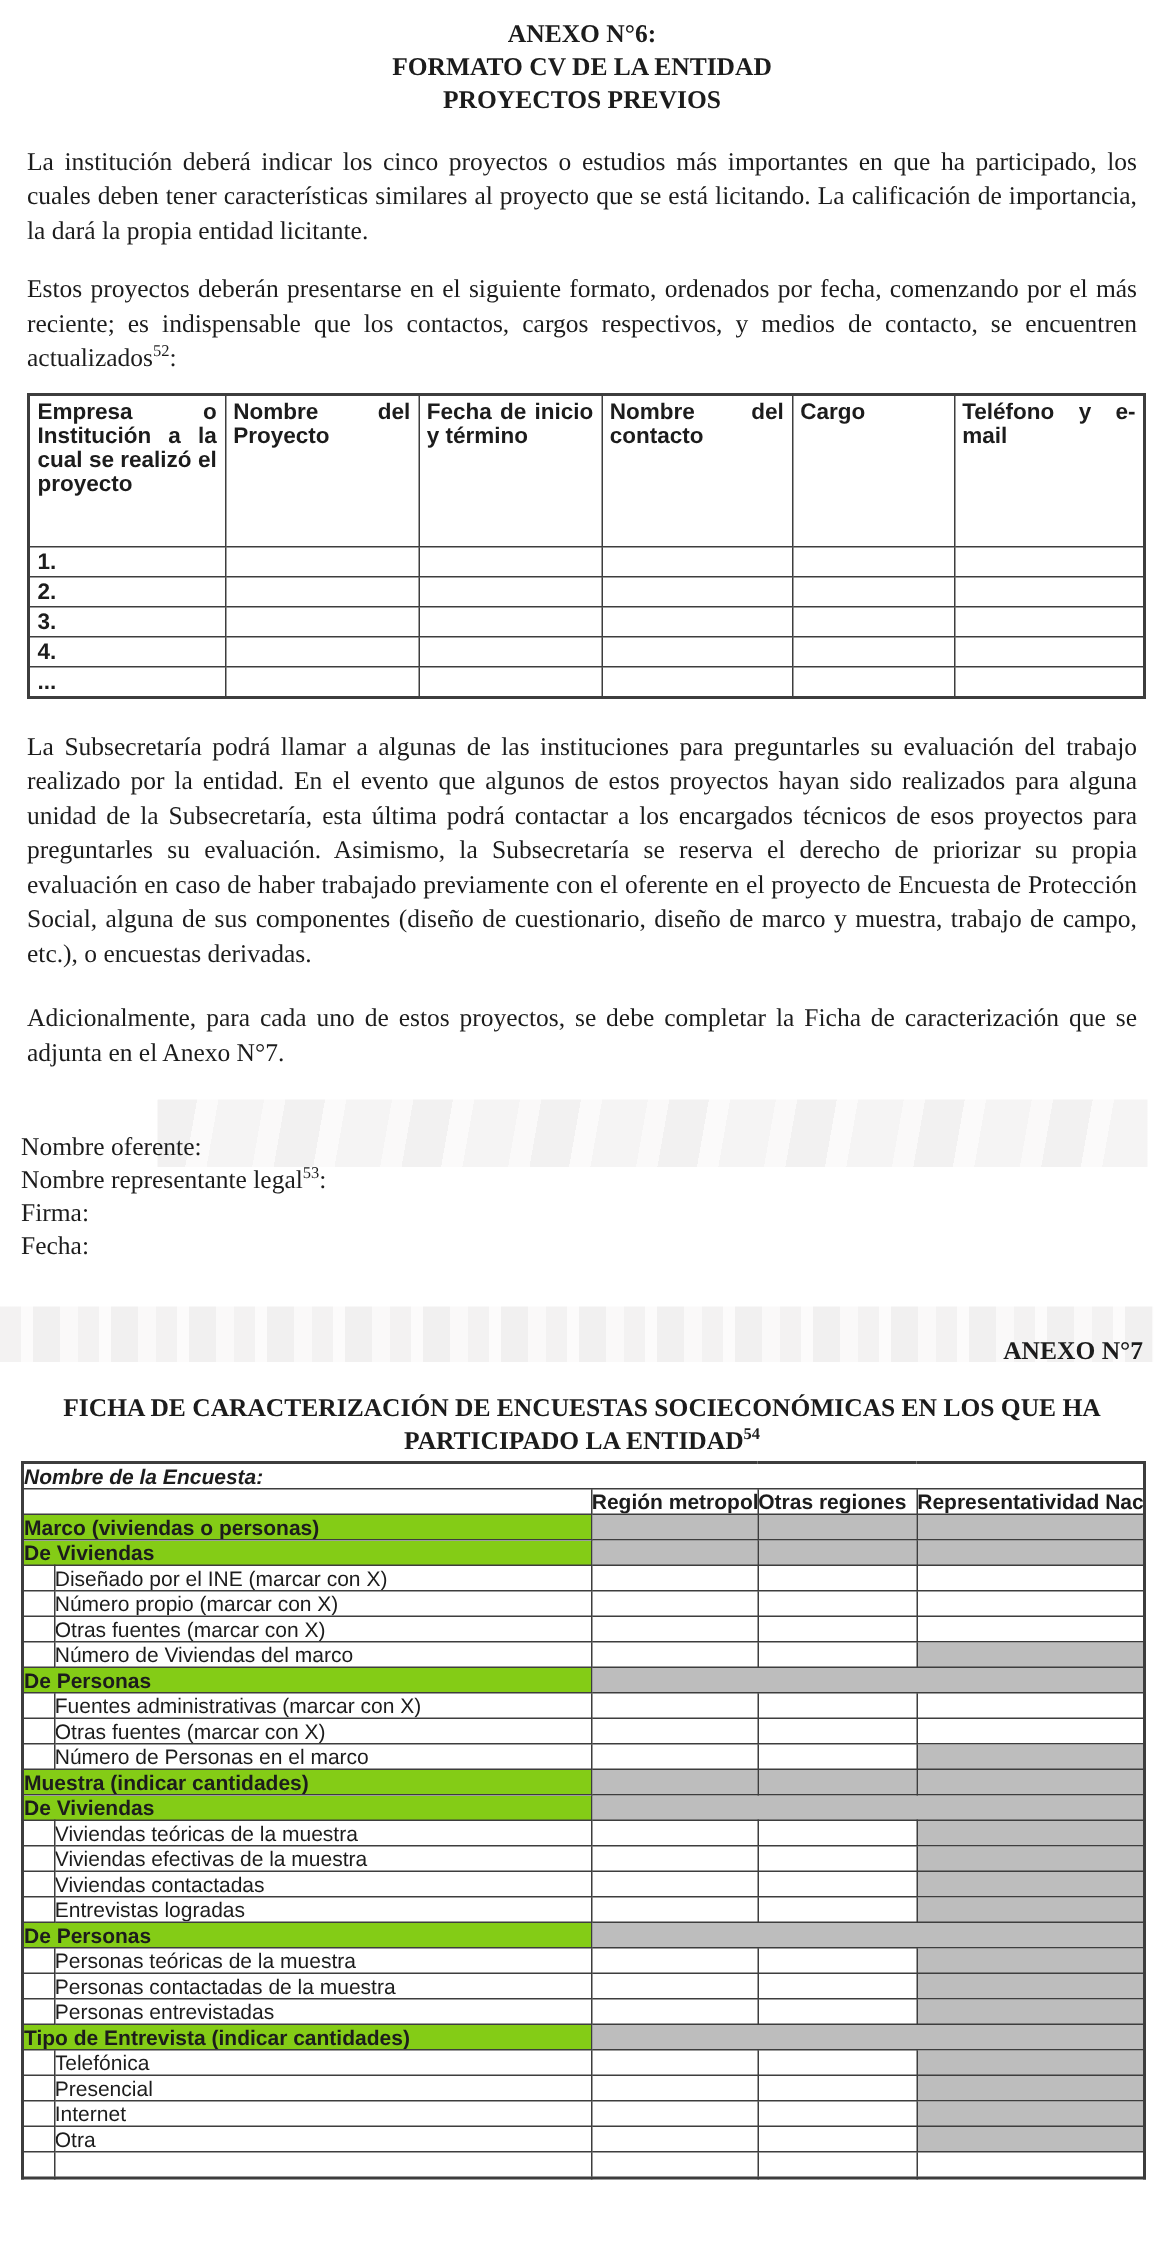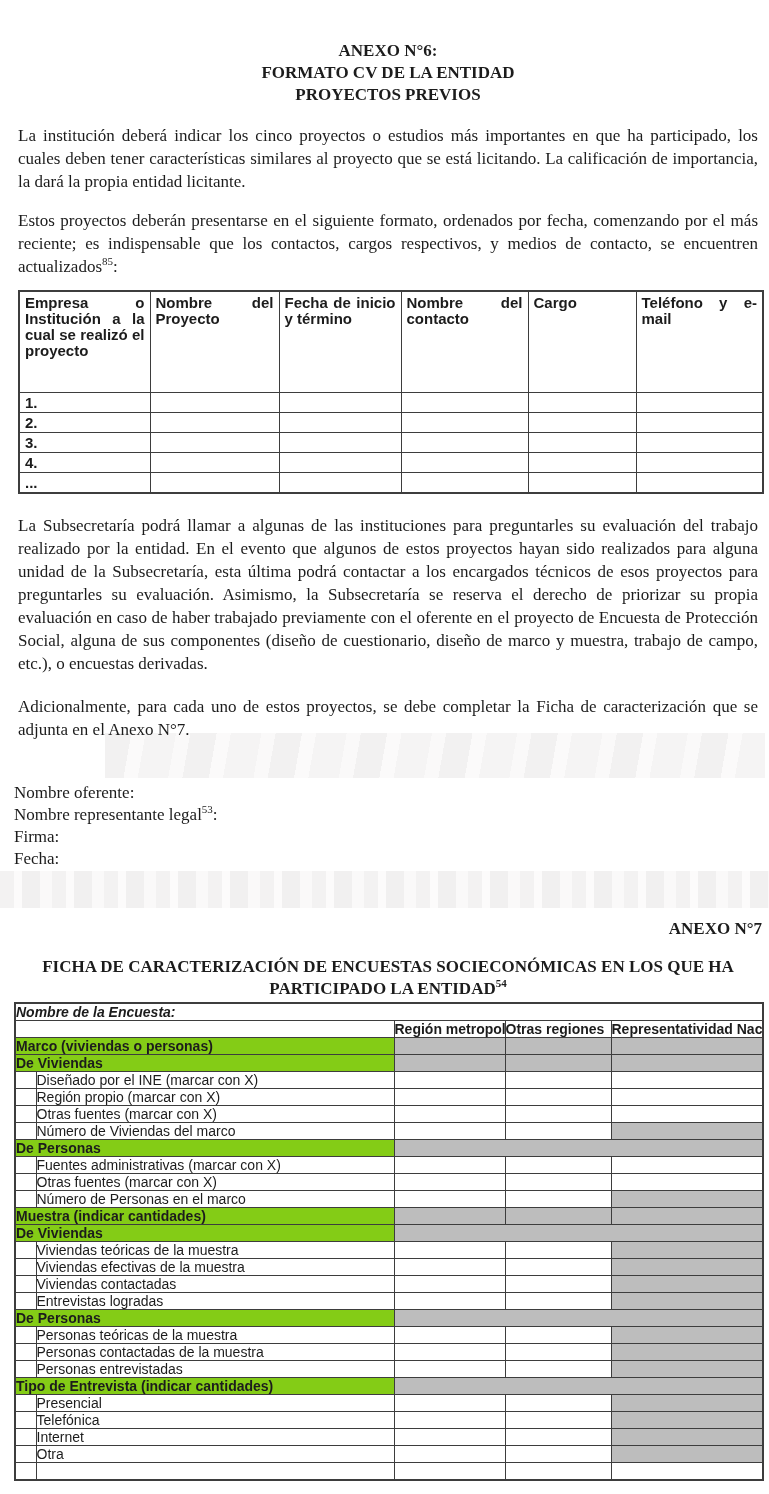--- a/index.html
+++ b/index.html
@@ -3,21 +3,21 @@
 <meta charset="utf-8">
 <style>
   html,body{margin:0;padding:0;background:#fff;}
   .page{position:relative;width:769px;height:1494px;background:#fff;overflow:hidden;
         font-family:"Liberation Serif",serif;color:#1c1c1c;}
   .wm{position:absolute;z-index:0;}
   .wm-a{left:105px;top:733px;width:660px;height:45px;
         background:repeating-linear-gradient(100deg,#f2f1f1 0 26px,#fbfafa 26px 40px,#f5f4f4 40px 70px,#faf9f9 70px 84px);}
   .wm-b{left:0px;top:871px;width:769px;height:37px;
         background:repeating-linear-gradient(90deg,#f3f2f2 0 14px,#fcfbfb 14px 22px,#f1f0f0 22px 40px,#faf9f9 40px 52px);}
-  .content{position:relative;z-index:1;padding:40px 7px 0 14px;}
+  .content{position:relative;z-index:1;padding:12px 7px 0 14px;}
   .title-block{ text-align:center;font-weight:bold;font-size:17px;line-height:22px;}
   p.body{font-size:17px;line-height:23px;text-align:justify;margin:4px;}
   #p1{margin-top:18px;}
   #p2{margin-top:16px;}
   #p3{margin-top:20px;}
   #p4{margin-top:20px;}
   sup{font-size:11px;line-height:0;}
 
   table.t1{border-collapse:collapse;table-layout:fixed;width:744px;margin:12px 0 0 4px;
            font-family:"Liberation Sans",sans-serif;border:2px solid #3d3d3d;}
@@ -51,21 +51,21 @@
   <div class="content">
 
     <div class="title-block">
       <div>ANEXO N°6:</div>
       <div>FORMATO CV DE LA ENTIDAD</div>
       <div>PROYECTOS PREVIOS</div>
     </div>
 
     <p class="body" id="p1">La institución deberá indicar los cinco proyectos o estudios más importantes en que ha participado, los cuales deben tener características similares al proyecto que se está licitando. La calificación de importancia, la dará la propia entidad licitante.</p>
 
-    <p class="body" id="p2"><span>Estos proyectos deberán presentarse en el siguiente formato, ordenados por fecha, comenzando por el más reciente; es indispensable que los contactos, cargos respectivos, y medios de contacto, se encuentren actualizados</span><sup>85</sup><span>:</span></p>
+    <p class="body" id="p2"><span>Estos proyectos deberán presentarse en el siguiente formato, ordenados por fecha, comenzando por el más reciente; es indispensable que los contactos, cargos respectivos, y medios de contacto, se encuentren actualizados</span><sup>52</sup><span>:</span></p>
 
     <table class="t1">
       <colgroup>
         <col style="width:131px">
           <col style="width:129px">
           <col style="width:122px">
         <col style="width:127px">
           <col style="width:108px">
           <col style="width:127px">
       </colgroup>
@@ -170,21 +170,21 @@
           </tr>
           <tr>
             <td class="t2-indent"></td>
             <td class="t2-item">Diseñado por el INE (marcar con X)</td>
             <td class="t2-cell"></td>
             <td class="t2-cell"></td>
             <td class="t2-cell"></td>
           </tr>
           <tr>
             <td class="t2-indent"></td>
-            <td class="t2-item">Región propio (marcar con X)</td>
+            <td class="t2-item">Número propio (marcar con X)</td>
             <td class="t2-cell"></td>
             <td class="t2-cell"></td>
             <td class="t2-cell"></td>
           </tr>
           <tr>
             <td class="t2-indent"></td>
             <td class="t2-item">Otras fuentes (marcar con X)</td>
             <td class="t2-cell"></td>
             <td class="t2-cell"></td>
             <td class="t2-cell"></td>
@@ -283,28 +283,28 @@
             <td class="t2-cell"></td>
             <td class="t2-cell"></td>
             <td class="t2-gray"></td>
           </tr>
           <tr>
             <td class="t2-section" colspan="2">Tipo de Entrevista (indicar cantidades)</td>
             <td class="t2-gray" colspan="3"></td>
           </tr>
           <tr>
             <td class="t2-indent"></td>
+            <td class="t2-item">Telefónica</td>
+            <td class="t2-cell"></td>
+            <td class="t2-cell"></td>
+            <td class="t2-gray"></td>
+          </tr>
+          <tr>
+            <td class="t2-indent"></td>
             <td class="t2-item">Presencial</td>
-            <td class="t2-cell"></td>
-            <td class="t2-cell"></td>
-            <td class="t2-gray"></td>
-          </tr>
-          <tr>
-            <td class="t2-indent"></td>
-            <td class="t2-item">Telefónica</td>
             <td class="t2-cell"></td>
             <td class="t2-cell"></td>
             <td class="t2-gray"></td>
           </tr>
           <tr>
             <td class="t2-indent"></td>
             <td class="t2-item">Internet</td>
             <td class="t2-cell"></td>
             <td class="t2-cell"></td>
             <td class="t2-gray"></td>

